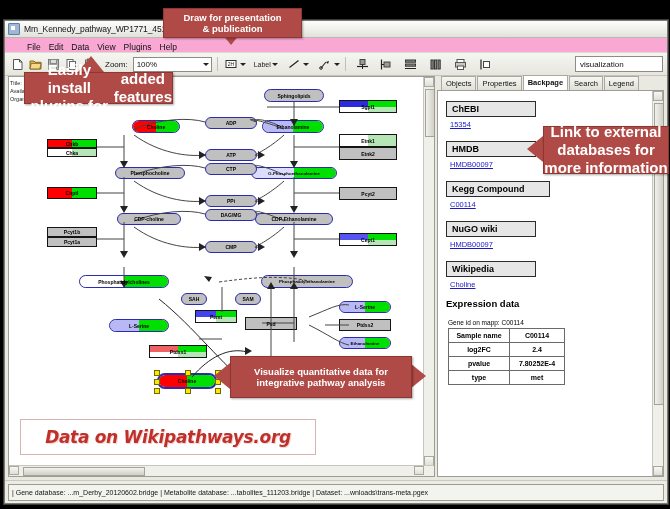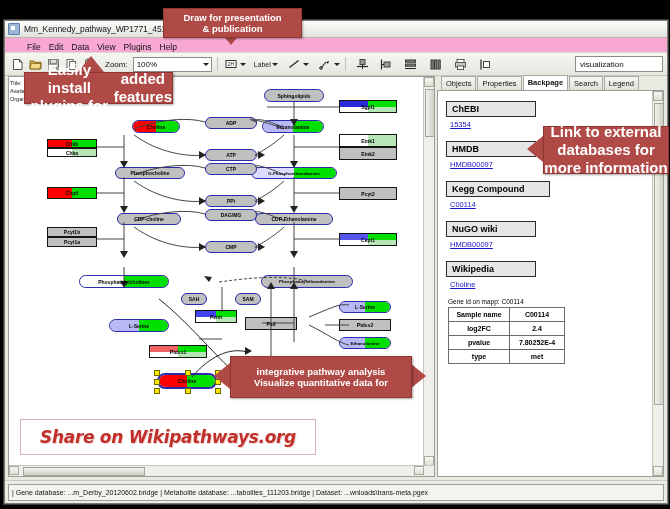--- a/index.html
+++ b/index.html
@@ -556,20 +556,21 @@
             <div class="dbhead" style="min-width:92px;">Kegg Compound</div>
             <a class="dblink">C00114</a>
 
 
             <div class="dbhead">NuGO wiki</div>
             <a class="dblink">HMDB00097</a>
 
             <div class="dbhead">Wikipedia</div>
             <a class="dblink">Choline</a>
 
+            <div class="exprhead">Expression data</div>
             <div class="genemapp">Gene id on mapp: C00114</div>
 
             <table class="expr">
               <tbody>
                   <tr>
                 <td class="k">Sample name</td>
                 <td class="v">C00114</td>
               </tr>
               <tr>
                 <td class="k">log2FC</td>
@@ -616,22 +617,22 @@
   <div class="arrow-up" style="left:78px;top:56px;"></div>
 
   <div class="callout" style="left:543px;top:126px;width:124px;height:46px;font-size:15px;flex-direction:column;">
     <span>Link  to external</span>
     <span>databases  for</span>
     <span>more information</span>
   </div>
   <div class="arrow-lf" style="left:527px;top:136px;"></div>
 
   <div class="callout" style="left:230px;top:356px;width:180px;height:40px;font-size:9.5px;flex-direction:column;">
+    <span>Visualize quantitative data  for</span>
     <span>integrative pathway analysis</span>
-    <span>Visualize quantitative data  for</span>
   </div>
   <div class="arrow-lf" style="left:214px;top:363px;"></div>
   <div class="arrow-rt" style="left:410px;top:363px;"></div>
 
   <div class="sharebox" style="left:20px;top:419px;width:294px;height:34px;">
-    <span class="sharetext">Share on Wikipathways.org</span>
+    <span class="sharetext">Data on Wikipathways.org</span>
   </div>
 </div>
 
 </body></html>

